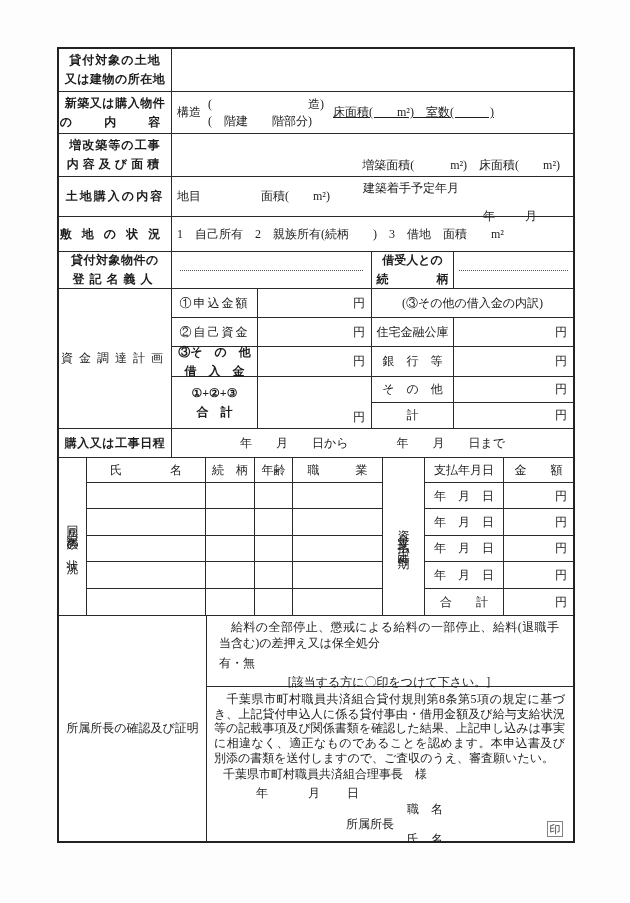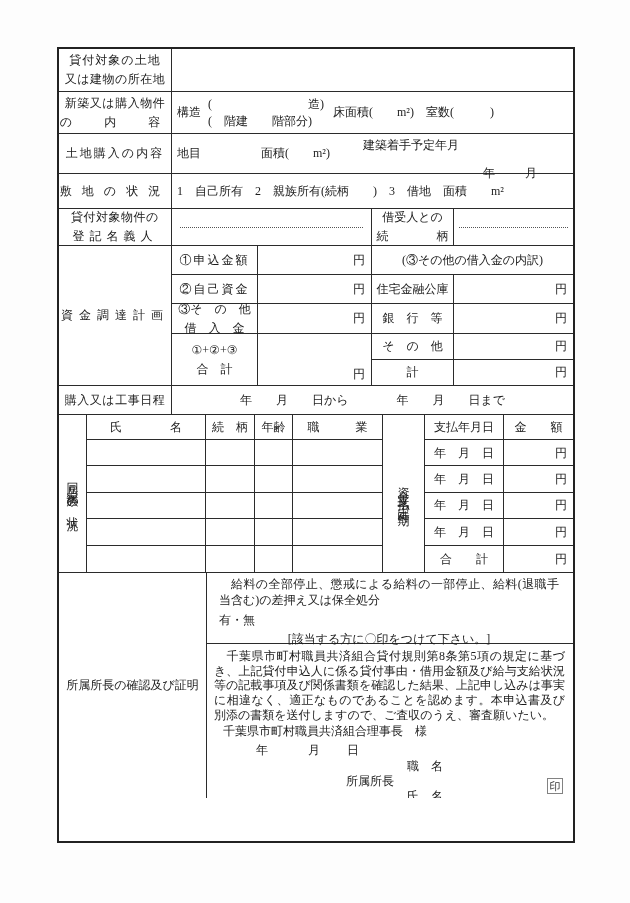--- a/index.html
+++ b/index.html
@@ -25,21 +25,21 @@
   }
   .row{display:flex;border-bottom:1px solid var(--line);}
   .h43{height:43px}.h42{height:42px}.h40{height:40px}.h35{height:35px}.h37{height:37px}.h29{height:29px}
   .cell{position:relative;}
   .br{border-right:1px solid var(--line);}
   .bb{border-bottom:1px solid var(--line);}
   .w113{width:113px;flex:0 0 113px;}
   .w148{width:148px;flex:0 0 148px;}
   .fill{flex:1 1 auto;}
   .cc{display:flex;flex-direction:column;align-items:center;justify-content:center;text-align:center;}
-  .label{line-height:1.55;}
+  .label{line-height:1.55;font-weight:bold;}
   .ls05{letter-spacing:.5px}.ls1{letter-spacing:1px}.ls2{letter-spacing:2px}
   .ls4{letter-spacing:4px}.ls5{letter-spacing:5px}.ls6{letter-spacing:6px}.ls10{letter-spacing:10px}
   .amt{display:flex;align-items:center;justify-content:flex-end;padding-right:6px;}
   .amt-b{align-items:flex-end;padding-bottom:3px;}
   .dotline{width:92%;height:0;border-top:1px dotted var(--dot);align-self:center;margin:0 auto;}
   .vtext{writing-mode:vertical-rl;text-orientation:upright;margin:auto;}
   
   .funding{display:grid;height:140px;grid-template-columns:113px 86px 114px 82px 1fr;grid-template-rows:29px 29px 30px 26px 1fr;border-bottom:1px solid var(--line);}
   
   .family{display:grid;height:158px;grid-template-columns:28px 119px 49px 38px 90px 42px 79px 1fr;grid-template-rows:25px repeat(5,1fr);border-bottom:1px solid var(--line);}
@@ -61,21 +61,21 @@
   .seal-box{
     position:absolute;right:10px;bottom:4px;
     width:16px;height:16px;border:1px solid #828282;
     display:flex;align-items:center;justify-content:center;
     font-size:11px;color:#3a3a3a;
   }
   
   .prop-content{display:flex;align-items:center;}
   .prop-kouzou{margin-left:5px;}
   .prop-parens{margin-left:7px;line-height:17px;white-space:pre;}
-  .prop-tail{margin-left:9px;white-space:pre;}
+  .prop-tail{margin-left:9px;white-space:pre;text-decoration:underline;}
   .renov-content{display:flex;align-items:flex-end;justify-content:flex-end;padding:0 13px 3px 0;white-space:pre;}
   .land-content{display:flex;}
   .land-left{align-self:center;margin-left:5px;white-space:pre;}
   .land-right{margin-left:auto;width:210px;display:flex;flex-direction:column;justify-content:space-between;padding:3px 0 3px 0;gap:12px;}
   .land-right-bottom{align-self:flex-end;padding-right:34px;letter-spacing:2px;}
   .site-content{display:flex;align-items:center;padding-left:5px;white-space:pre;}
   .sched-content{display:flex;align-items:center;justify-content:center;white-space:pre;}
 </style>
 </head>
 <body>
@@ -95,20 +95,29 @@
       <span class="ls05">新築又は購入物件</span>
       <span class="ls10">の　内　容</span>
     </div>
     <div class="cell fill prop-content">
       <span class="prop-kouzou">構造</span>
       <span class="prop-parens"><span>(　　　　　　　　造)</span><br><span>(　階建　　階部分)</span></span>
       <span class="prop-tail">床面積(　　m²)　室数(　　　)</span>
     </div>
   </div>
 
+  <div class="row h43">
+    <div class="cell label w113 br cc">
+      <span class="ls1">増改築等の工事</span>
+      <span class="ls4">内容及び面積</span>
+    </div>
+    <div class="cell fill renov-content">
+      <span>増築面積(　　　m²)　床面積(　　m²)</span>
+    </div>
+  </div>
 
   <div class="row h40">
     <div class="cell label w113 br cc">
       <span class="ls2">土地購入の内容</span>
     </div>
     <div class="cell fill land-content">
       <span class="land-left">地目　　　　　面積(　　m²)</span>
       <span class="land-right">
         <span>建築着手予定年月</span>
         <span class="land-right-bottom">年　　月</span>

